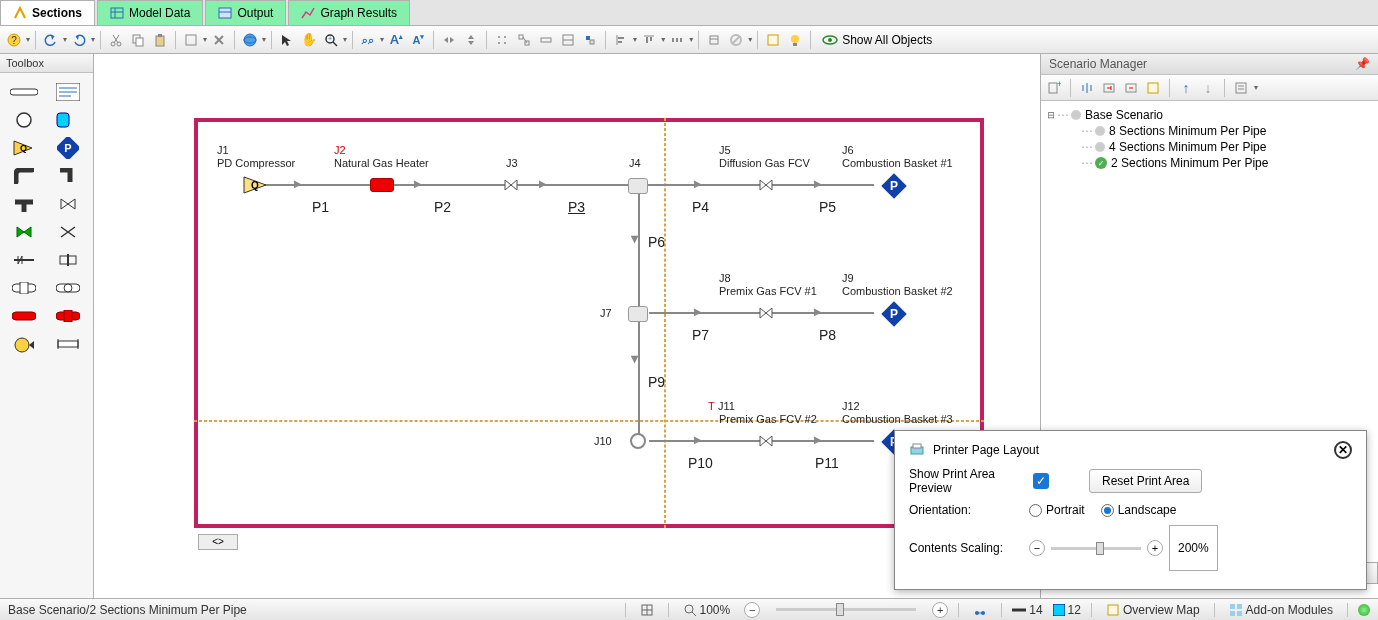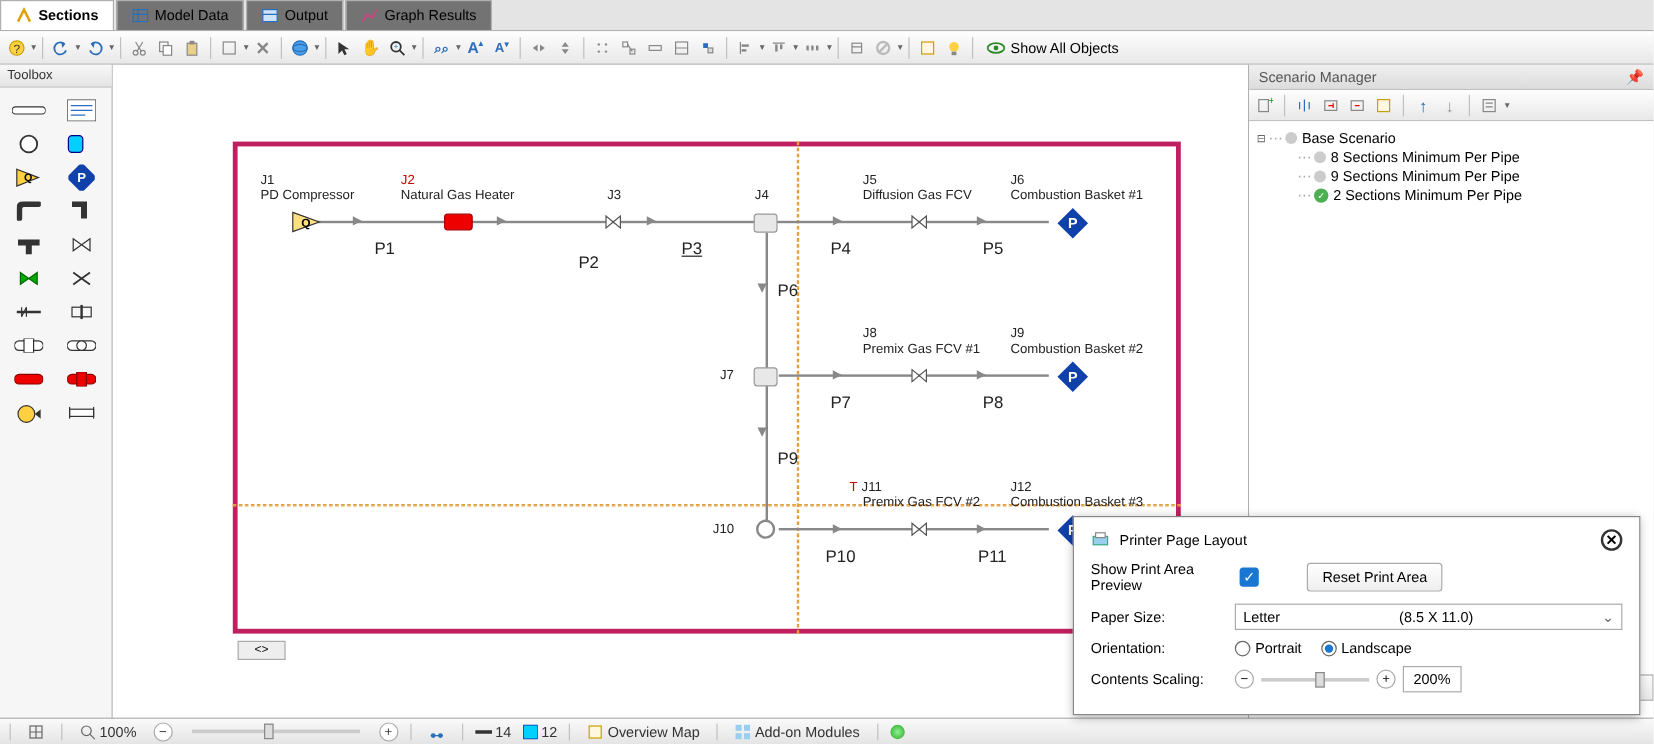--- a/index.html
+++ b/index.html
@@ -1,20 +1,20 @@
 <!DOCTYPE html>
 <html><head>
 <meta charset="utf-8">
 <style>
 * { box-sizing: border-box; margin: 0; padding: 0; }
 body { font-family: 'Segoe UI', Tahoma, sans-serif; font-size: 11px; background: #f0f0f0; overflow: hidden; width: 1378px; height: 620px; position: relative; }
 
 
 .tab-bar { display: flex; background: #e4e4e4; height: 26px; border-bottom: 1px solid #b0b0b0; }
-.tab { display: flex; align-items: center; padding: 4px 12px; background: #737373; border: 1px solid #b0b0b0; border-bottom: none; margin-right: 2px; cursor: pointer; font-size: 12px; }
+.tab { display: flex; align-items: center; padding: 4px 12px; background: #86efac; border: 1px solid #b0b0b0; border-bottom: none; margin-right: 2px; cursor: pointer; font-size: 12px; }
 .tab.active { background: #fff; font-weight: bold; }
 .tab-icon { width: 14px; height: 14px; margin-right: 5px; display: inline-block; }
 
 
 .toolbar { display: flex; align-items: center; background: linear-gradient(#fefefe, #e8e8e8); height: 28px; border-bottom: 1px solid #b0b0b0; padding: 0 4px; gap: 2px; }
 .tb-btn { width: 20px; height: 20px; display: flex; align-items: center; justify-content: center; cursor: pointer; border-radius: 2px; }
 .tb-sep { width: 1px; height: 18px; background: #c0c0c0; margin: 0 3px; }
 .tb-show-all { display: flex; align-items: center; gap: 4px; padding: 2px 6px; cursor: pointer; font-size: 12px; }
 
 
@@ -68,21 +68,21 @@
 .popup-row { display: flex; align-items: center; margin: 8px 0; font-size: 12px; }
 .popup-label { width: 120px; }
 .popup-checkbox { width: 16px; height: 16px; background: #1976d2; border-radius: 3px; display: flex; align-items: center; justify-content: center; color: #fff; margin-left: 4px; }
 .popup-button { padding: 4px 12px; border: 1px solid #aaa; background: linear-gradient(#fff, #eee); border-radius: 3px; cursor: pointer; margin-left: 40px; font-size: 12px; }
 .popup-select { flex: 1; border: 1px solid #aaa; padding: 3px 6px; display: flex; justify-content: space-between; align-items: center; background: #fff; cursor: pointer; font-size: 12px; }
 .popup-radio { width: 13px; height: 13px; border: 1px solid #666; border-radius: 50%; margin-right: 4px; display: inline-flex; align-items: center; justify-content: center; }
 .popup-radio.checked::after { content: ''; width: 7px; height: 7px; background: #1976d2; border-radius: 50%; }
 .slider-track { width: 90px; height: 3px; background: #ccc; margin: 0 6px; position: relative; }
 .slider-thumb { position: absolute; left: 45px; top: -5px; width: 8px; height: 13px; background: #ddd; border: 1px solid #888; }
 .stepper-btn { width: 16px; height: 16px; border: 1px solid #aaa; border-radius: 50%; display: flex; align-items: center; justify-content: center; font-size: 11px; cursor: pointer; background: #fff; }
-.zoom-value { border: 1px solid #aaa; padding: 3px 8px; margin-left: 6px; font-size: 12px; background: #fff; }
+.zoom-value { border: 1px solid #aaa; padding: 15px 8px; margin-left: 6px; font-size: 12px; background: #fff; }
 
 
 .status-bar { position: absolute; left: 0; bottom: 0; width: 100%; height: 22px; background: linear-gradient(#fafafa, #e4e4e4); border-top: 1px solid #b0b0b0; display: flex; align-items: center; padding: 0 8px; font-size: 12px; color: #333; }
 .status-left { flex: 1; }
 .status-right { display: flex; align-items: center; gap: 10px; }
 .status-item { display: flex; align-items: center; gap: 3px; padding: 0 4px; }
 .status-sep { width: 1px; height: 14px; background: #c0c0c0; }
 .status-count { display: flex; align-items: center; gap: 3px; }
 .mini-globe { width: 12px; height: 12px; border-radius: 50%; background: radial-gradient(#8fef8f, #2a2); }
 </style>
@@ -503,21 +503,21 @@
         </svg></div>
 
     <div class="node-label" style="left:748px;top:90px;">J6</div>
     <div class="node-label" style="left:748px;top:103px;">Combustion Basket #1</div>
     <div class="node-pressure" style="left:786px;top:118px;"><svg width="28" height="28">
           <rect x="5" y="5" width="18" height="18" fill="#1040aa" transform="rotate(45 14 14)"></rect>
           <text x="14" y="18" text-anchor="middle" fill="#fff" font-size="12" font-weight="bold">P</text>
         </svg></div>
 
     <div class="pipe-label" style="left:218px;top:145px;">P1</div>
-    <div class="pipe-label" style="left:340px;top:156px;margin-left:48px;">P2</div>
+    <div class="pipe-label" style="left:340px;top:145px;">P2</div>
     <div class="pipe-label" style="left:474px;top:145px;text-decoration:underline;">P3</div>
     <div class="pipe-label" style="left:598px;top:145px;">P4</div>
     <div class="pipe-label" style="left:725px;top:145px;">P5</div>
     <div class="pipe-label" style="left:554px;top:180px;">P6</div>
 
     <div class="node-label" style="left:506px;top:253px;">J7</div>
     <div class="node-tee" style="left:534px;top:252px;"></div>
 
     <div class="node-label" style="left:625px;top:218px;">J8</div>
     <div class="node-label" style="left:625px;top:231px;">Premix Gas FCV #1</div>
@@ -623,21 +623,21 @@
         <span>Base Scenario</span>
       </div>
       <div class="tree-node tree-indent">
         <span style="width:10px;text-align:center;color:#aaa;">⋯</span>
         <span class="tree-bullet"></span>
         <span>8 Sections Minimum Per Pipe</span>
       </div>
       <div class="tree-node tree-indent">
         <span style="width:10px;text-align:center;color:#aaa;">⋯</span>
         <span class="tree-bullet"></span>
-        <span>9 Sections Minimum Per Pipe</span>
+        <span>4 Sections Minimum Per Pipe</span>
       </div>
       <div class="tree-node tree-indent">
         <span style="width:10px;text-align:center;color:#aaa;">⋯</span>
         <span class="tree-check">✓</span>
         <span>2 Sections Minimum Per Pipe</span>
       </div>
     </div>
 
     <div style="position:absolute;right:0;top:562px;border:1px solid #aaa;background:linear-gradient(#fafafa,#e8e8e8);padding:3px 10px;display:flex;align-items:center;gap:5px;font-size:12px;">
       <svg width="14" height="14">
@@ -657,28 +657,20 @@
           <rect x="4" y="2" width="8" height="4" fill="#fff" stroke="#888"></rect>
         </svg>
       <span>Printer Page Layout</span>
     </div>
     <div class="popup-close">✕</div>
   </div>
   <div class="popup-row">
     <span class="popup-label">Show Print Area Preview</span>
     <span class="popup-checkbox">✓</span>
     <span class="popup-button">Reset Print Area</span>
-  </div>
-  <div class="popup-row">
-    <span class="popup-label">Paper Size:</span>
-    <div class="popup-select">
-      <span>Letter</span>
-      <span>(8.5 X 11.0)</span>
-      <span style="margin-left:8px;color:#666;">⌄</span>
-    </div>
   </div>
   <div class="popup-row">
     <span class="popup-label">Orientation:</span>
     <label style="display:flex;align-items:center;margin-right:16px;cursor:pointer;">
       <span class="popup-radio"></span>
       <span>Portrait</span>
     </label>
     <label style="display:flex;align-items:center;cursor:pointer;">
       <span class="popup-radio checked"></span>
       <span>Landscape</span>
@@ -689,20 +681,21 @@
     <span class="stepper-btn">−</span>
     <div class="slider-track">
         <div class="slider-thumb"></div>
       </div>
     <span class="stepper-btn">+</span>
     <span class="zoom-value">200%</span>
   </div>
 </div>
 
 <div class="status-bar">
+  <div class="status-left">Base Scenario/2 Sections Minimum Per Pipe</div>
   <div class="status-right">
     <div class="status-sep"></div>
     <div class="status-item">
         <svg width="14" height="14">
           <rect x="2" y="2" width="10" height="10" fill="none" stroke="#666"></rect>
           <line x1="2" y1="7" x2="12" y2="7" stroke="#666"></line>
           <line x1="7" y1="2" x2="7" y2="12" stroke="#666"></line>
         </svg>
       </div>
     <div class="status-sep"></div>

